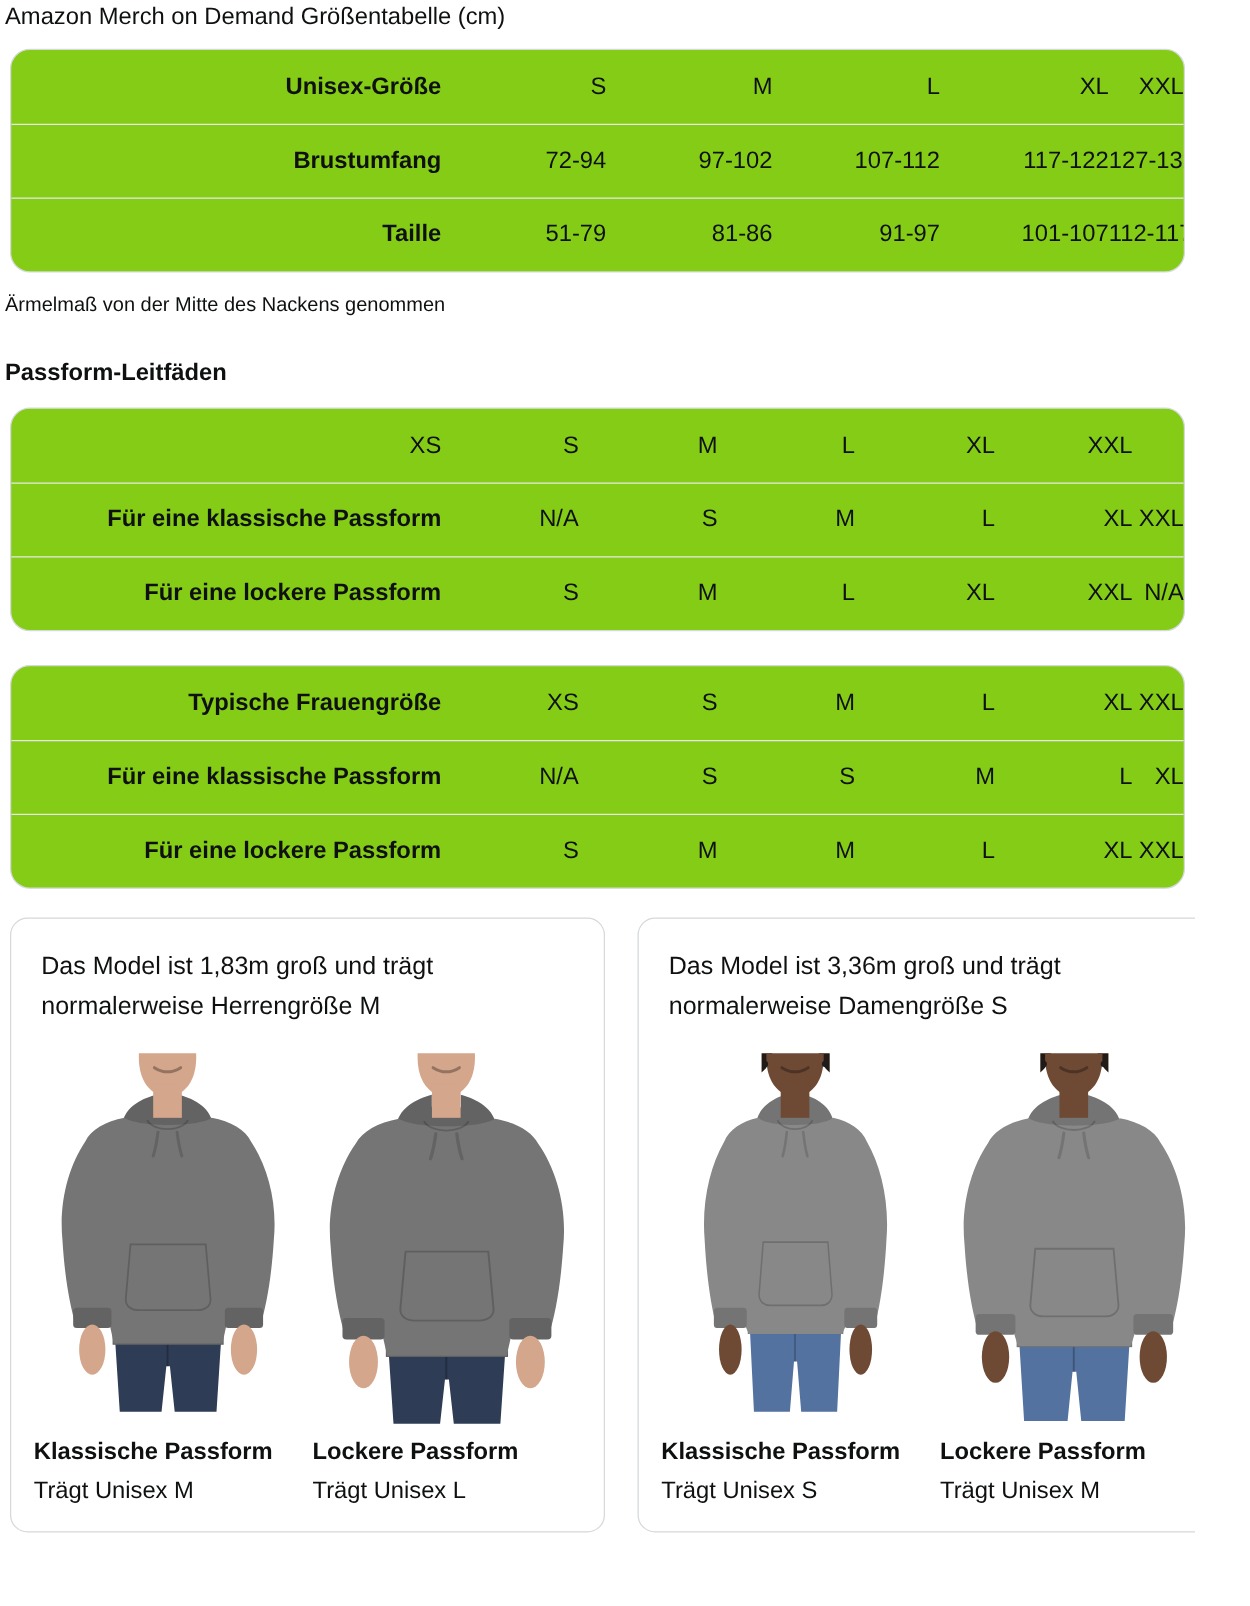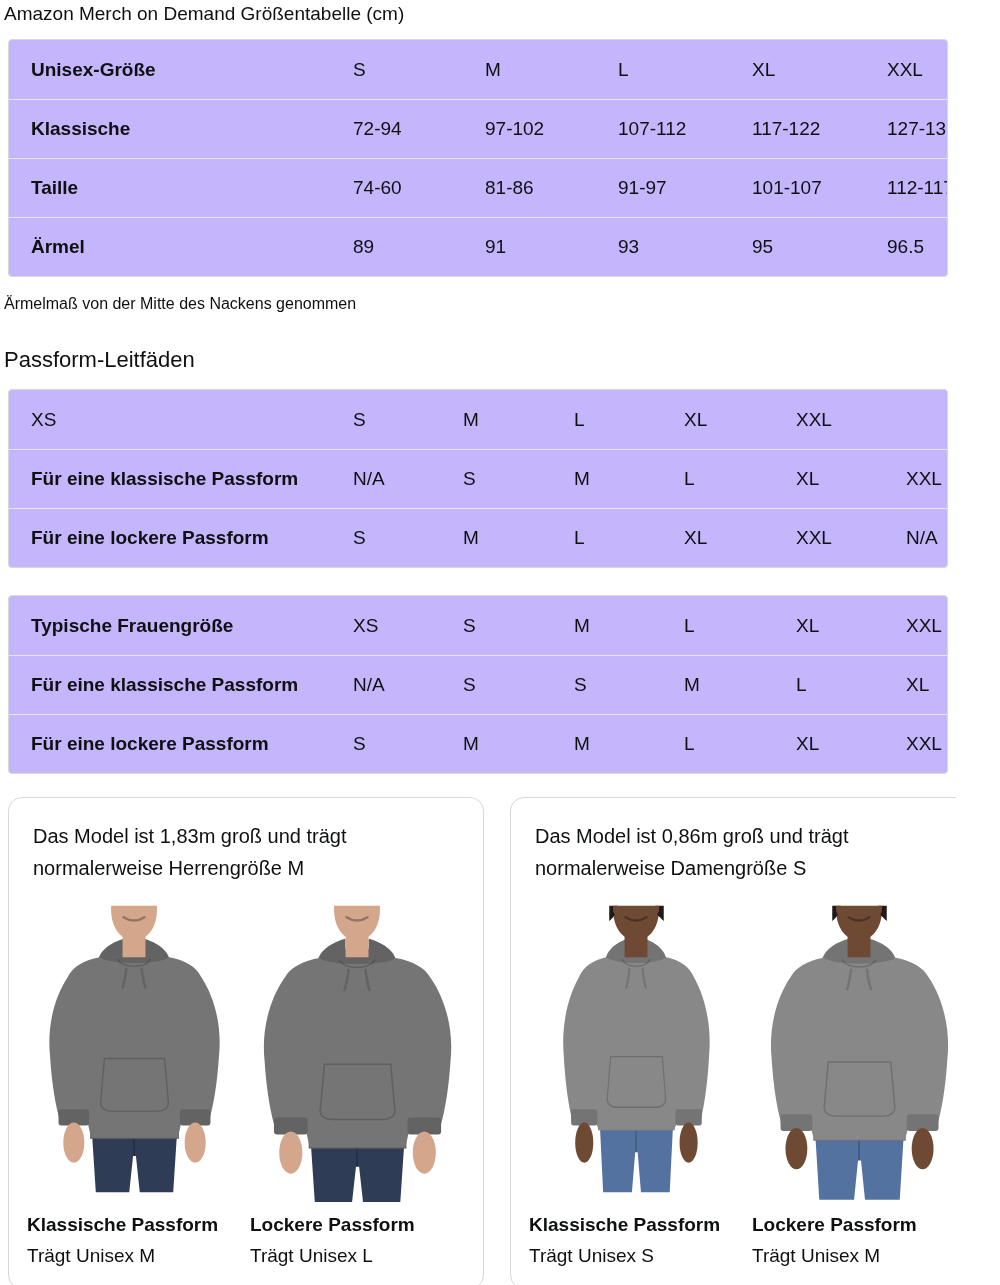--- a/index.html
+++ b/index.html
@@ -11,41 +11,42 @@
   }
   .page { width:956px; height:1285px; position:relative; overflow:hidden; }
 
   .title {
     font-size:19px; font-weight:400; margin:0; padding:3px 0 0 4px;
   }
 
   .size-table {
     margin:14px 8px 0 8px;
     border:1px solid var(--table-border,#d5d9d9);
-    border-radius:4px;
-    background:#c4b5fd;
+    border-radius:16px;
+    background:#84cc16;
     overflow:hidden;
+    text-align:right;
   }
   .t-row {
     display:grid;
     align-items:center;
     height:59px;
     padding-left:22px;
     border-top:1px solid var(--divider,#e7e7e7);
     font-size:19px;
   }
   .t-row:first-child { border-top:none; }
   .t1 .t-row { grid-template-columns:322px 132px 133px 134px 135px 1fr; }
   .t6 .t-row { grid-template-columns:322px 110px 111px 110px 112px 110px 1fr; }
   .cell { white-space:nowrap; overflow:hidden; }
   .lbl { font-weight:700; }
 
   .footnote { margin:18px 0 0 4px; font-size:16px; }
 
-  .section-heading { margin:34px 0 16px 4px; font-size:22px; font-weight:400; }
+  .section-heading { margin:34px 0 16px 4px; font-size:19px; font-weight:700; }
 
   .t2 { margin-top:16px; }
   .t3 { margin-top:27px; }
 
   .cards { display:flex; gap:26px; margin:23px 8px 12px 8px; }
   .card {
     flex:1;
     border:1px solid var(--table-border,#d5d9d9);
     border-radius:14px;
     padding:22px 18px 18px 18px;
@@ -87,42 +88,34 @@
   <div class="size-table t1">
     <div class="t-row">
       <div class="cell lbl">Unisex-Größe</div>
       <div class="cell">S</div>
       <div class="cell">M</div>
       <div class="cell">L</div>
       <div class="cell">XL</div>
       <div class="cell">XXL</div>
     </div>
     <div class="t-row">
-      <div class="cell lbl">Klassische</div>
+      <div class="cell lbl">Brustumfang</div>
       <div class="cell">72-94</div>
       <div class="cell">97-102</div>
       <div class="cell">107-112</div>
       <div class="cell">117-122</div>
       <div class="cell">127-132</div>
     </div>
     <div class="t-row">
       <div class="cell lbl">Taille</div>
-      <div class="cell">74-60</div>
+      <div class="cell">51-79</div>
       <div class="cell">81-86</div>
       <div class="cell">91-97</div>
       <div class="cell">101-107</div>
       <div class="cell">112-117</div>
-    </div>
-    <div class="t-row">
-      <div class="cell lbl">Ärmel</div>
-      <div class="cell">89</div>
-      <div class="cell">91</div>
-      <div class="cell">93</div>
-      <div class="cell">95</div>
-      <div class="cell">96.5</div>
     </div>
   </div>
 
   <p class="footnote">Ärmelmaß von der Mitte des Nackens genommen</p>
 
   <h2 class="section-heading">Passform-Leitfäden</h2>
 
   <div class="size-table t6 t2">
     <div class="t-row">
       <div class="cell">XS</div>
@@ -251,21 +244,21 @@
           <figcaption>
             <div class="cap-title">Lockere Passform</div>
             <div class="cap-sub">Trägt Unisex L</div>
           </figcaption>
         </figure>
 
       </div>
     </div>
 
     <div class="card">
-      <p class="card-desc">Das Model ist 0,86m groß und trägt normalerweise Damengröße S</p>
+      <p class="card-desc">Das Model ist 3,36m groß und trägt normalerweise Damengröße S</p>
       <div class="figures">
 
         <figure>
           <svg class="model fig-women" viewBox="0 0 225 300" aria-hidden="true">
             <g>
               <g transform="translate(112,40) scale(0.86,1) translate(-112,-40)">
                 <path class="jeans" d="M68,230 L157,230 L153,300 L118,300 L114,258 L111,258 L107,300 L72,300 Z"></path>
                 <line class="flyline" x1="112" y1="234" x2="112" y2="258"></line>
                 <rect class="shade" x="66" y="219" width="93" height="16"></rect>
                 <path class="shade" d="M74,62 C74,46 90,38 101,35 L101,44 C101,46 104,48 112,48 C120,48 123,46 123,44 L123,35 C134,38 150,46 150,62 C150,72 134,78 112,78 C90,78 74,72 74,62 Z"></path>

